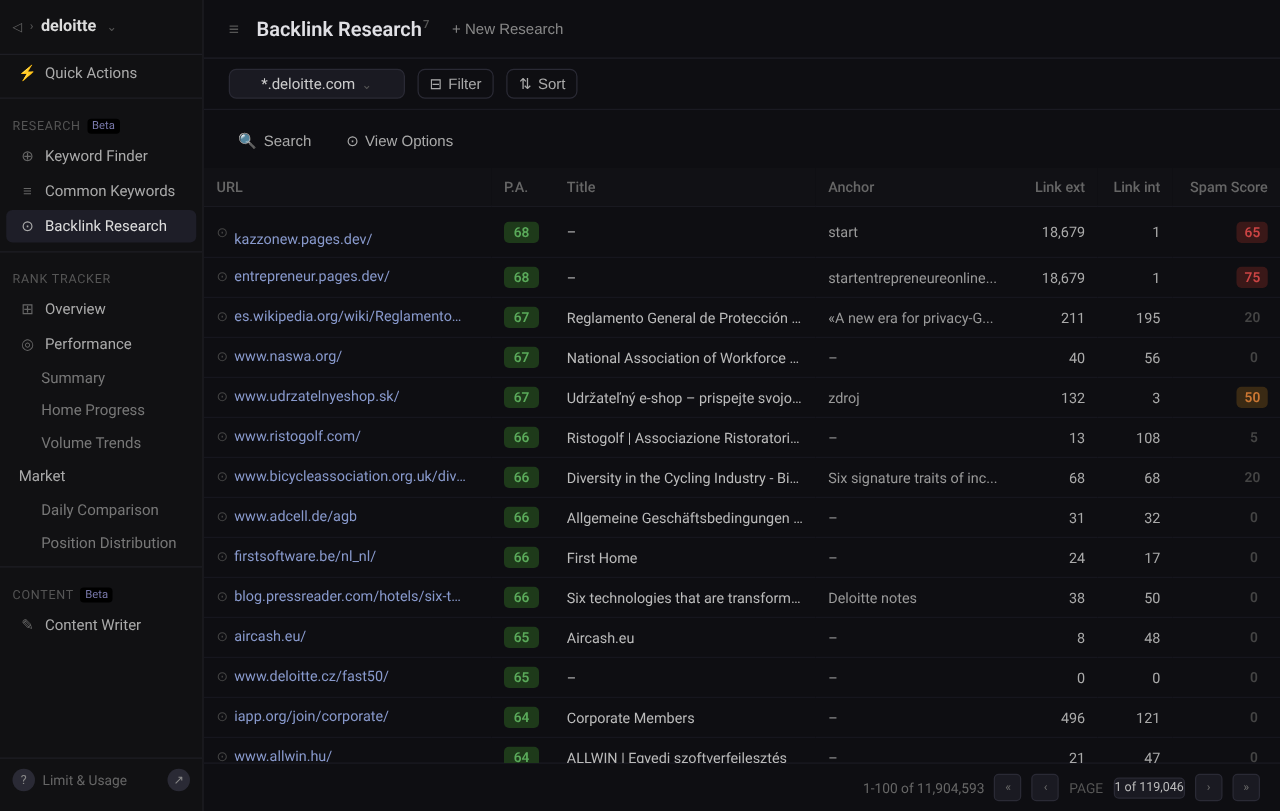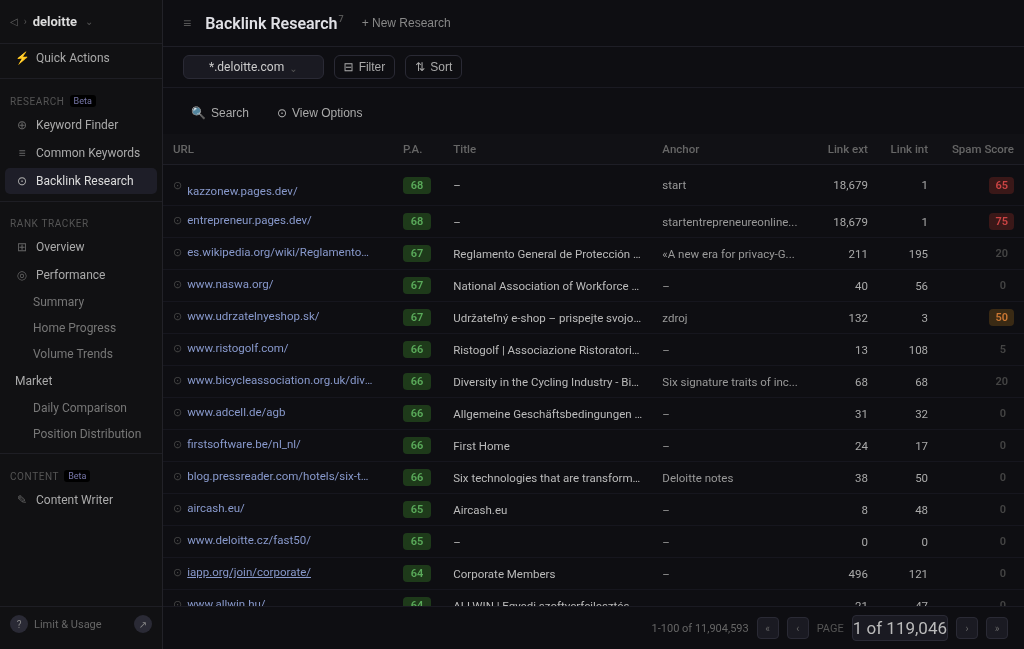--- a/index.html
+++ b/index.html
@@ -340,21 +340,21 @@
       cursor: pointer;
       font-size: 10px;
     }
     .page-label { color: #555; font-size: 11px; text-align: right; }
     .page-num-box {
       background: #1a1a22;
       border: 1px solid #2a2a35;
       border-radius: 4px;
       padding: 2px 0;
       color: #bbb;
-      font-size: 17px;
+      font-size: 10px;
     }
   </style>
 </head>
 <body>
 
 <div class="sidebar">
   <div class="sidebar-top">
     <span class="sidebar-top-icon">◁</span>
     <span class="breadcrumb-arrow">›</span>
     <span class="breadcrumb-name">deloitte</span>
@@ -632,21 +632,21 @@
             <td><span class="pa-badge high">65</span></td>
             <td class="title-cell">–</td>
             <td class="anchor-cell">–</td>
             <td class="right">0</td>
             <td class="right">0</td>
             <td class="right"><span class="spam-badge spam-zero">0</span></td>
           </tr>
           <tr>
             <td style="display: flex; align-items: center; gap: 5px; color: rgb(136, 153, 204); max-width: 220px; overflow: hidden; text-overflow: ellipsis;">
               <span style="color:#444;font-size:11px;flex-shrink:0;">⊙</span>
-              <span style="overflow:hidden;text-overflow:ellipsis;text-decoration:underline;">iapp.org/join/corporate/</span>
+              <span style="overflow:hidden;text-overflow:ellipsis;">iapp.org/join/corporate/</span>
             </td>
             <td><span class="pa-badge high">64</span></td>
             <td class="title-cell">Corporate Members</td>
             <td class="anchor-cell">–</td>
             <td class="right">496</td>
             <td class="right">121</td>
             <td class="right"><span class="spam-badge spam-zero">0</span></td>
           </tr>
           <tr>
             <td style="display: flex; align-items: center; gap: 5px; color: rgb(136, 153, 204); max-width: 220px; overflow: hidden; text-overflow: ellipsis;">

